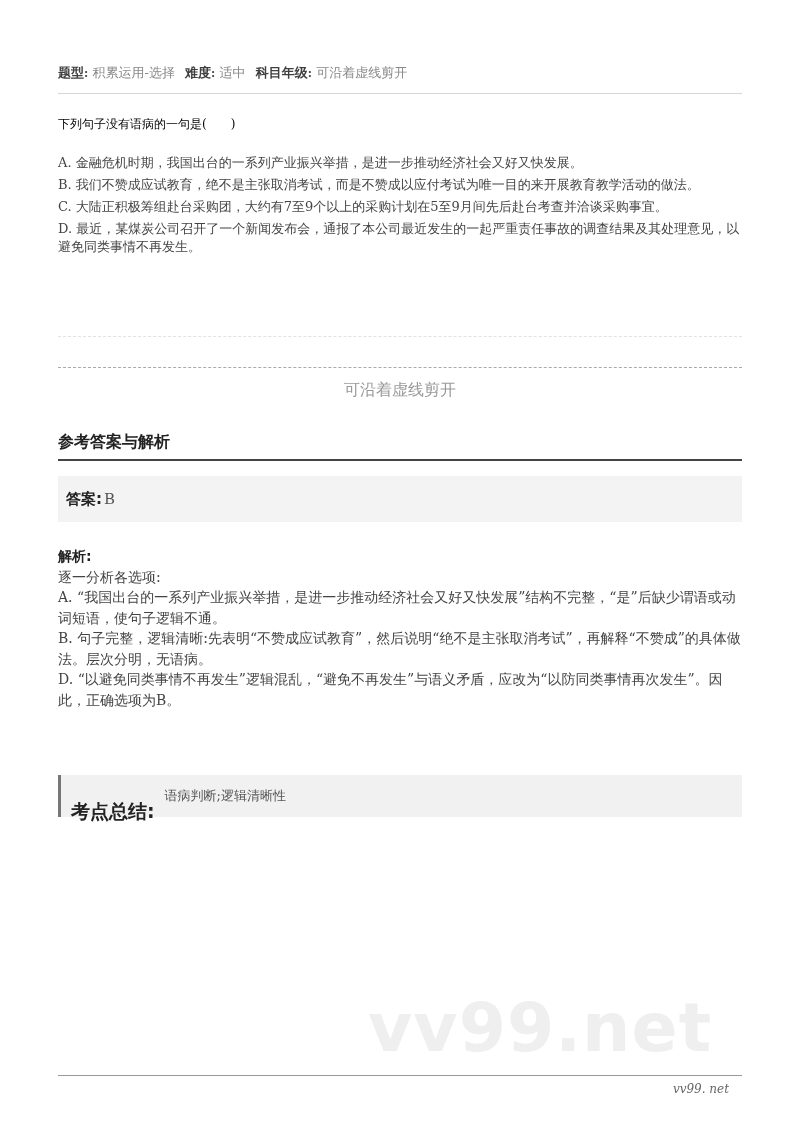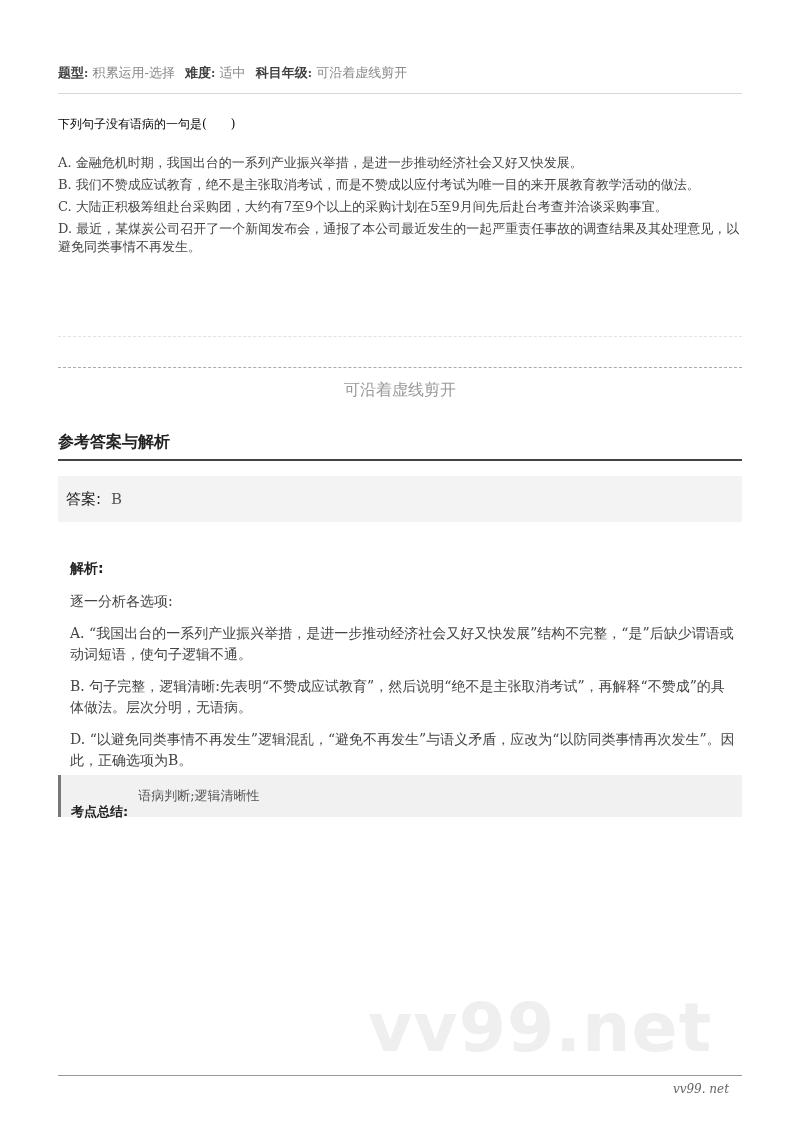--- a/index.html
+++ b/index.html
@@ -121,24 +121,24 @@
       width: 684px;
       height: 46px;
       background: #f3f3f3;
       display: flex;
       align-items: center;
       box-sizing: border-box;
       padding-left: 8px;
     }
     .answer-label {
       font-family: "DejaVu Sans", "Liberation Sans", sans-serif;
-      font-weight: normal;
+      font-weight: bold;
       font-size: 15px;
       color: #222222;
-      margin-right: 10px;
+      margin-right: 2px;
     }
     .answer-value {
       font-size: 15px;
       color: #555555;
     }
 
     
     .analysis {
       position: absolute;
       top: 546px;
@@ -147,41 +147,41 @@
       font-size: 14px;
       line-height: 20.5px;
       color: #444444;
     }
     .analysis-label {
       font-family: "DejaVu Sans", "Liberation Sans", sans-serif;
       font-weight: bold;
       color: #222222;
     }
     .analysis p {
-      margin: 12px;
+      margin: 0;
     }
 
     
     .summary-box {
       position: absolute;
       top: 775px;
       left: 0;
       width: 684px;
       height: 42px;
       background: #f1f1f1;
       border-left: 3px solid #777777;
       box-sizing: border-box;
       display: flex;
       align-items: center;
       padding-left: 10px;
     }
     .summary-label {
       font-family: "DejaVu Sans", "Liberation Sans", sans-serif;
       font-weight: bold;
-      font-size: 13px;
+      font-size: 19px;
       color: #222222;
       margin-right: 10px;
       margin-top: 32px;
     }
     .summary-value {
       font-size: 13px;
       color: #555555;
     }
 
     

